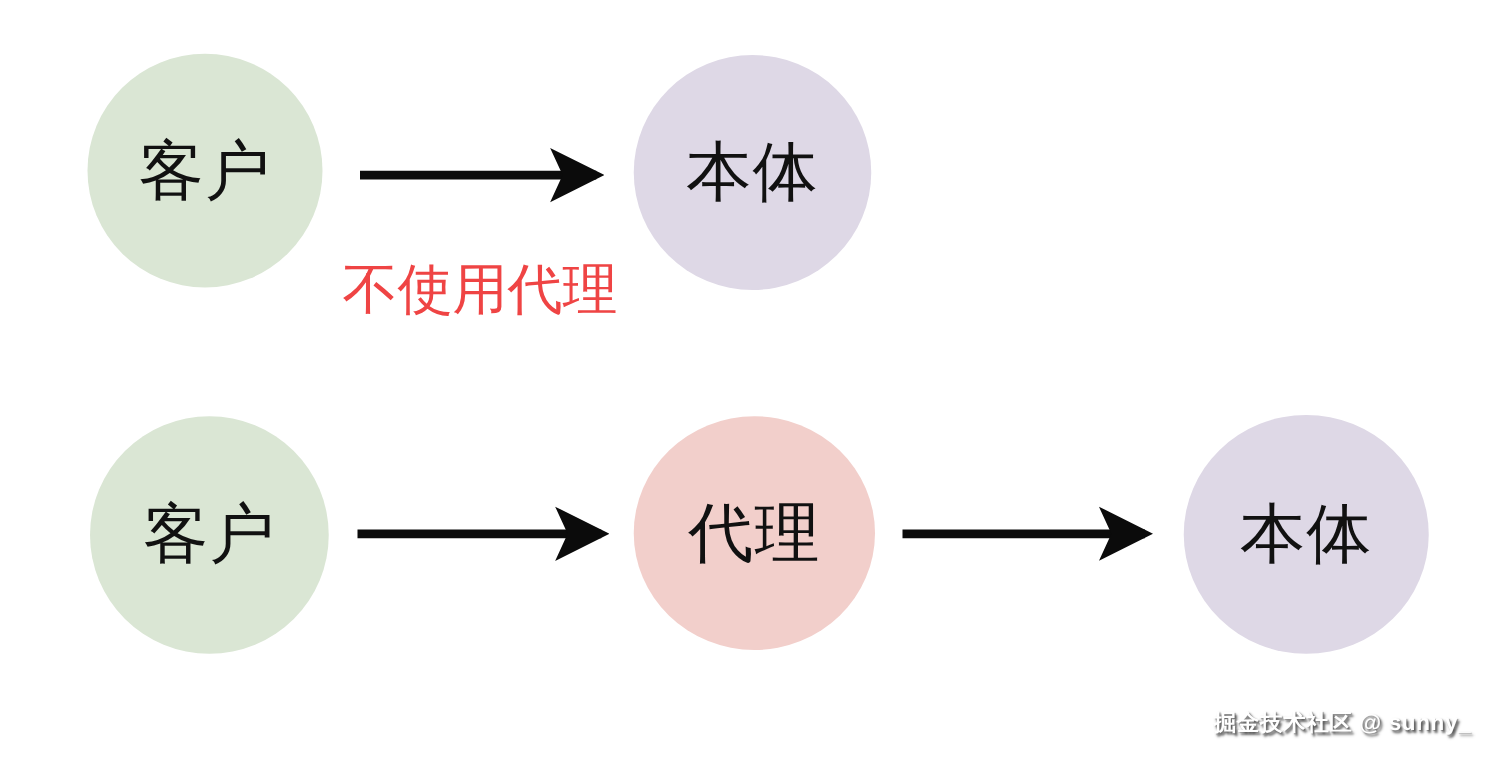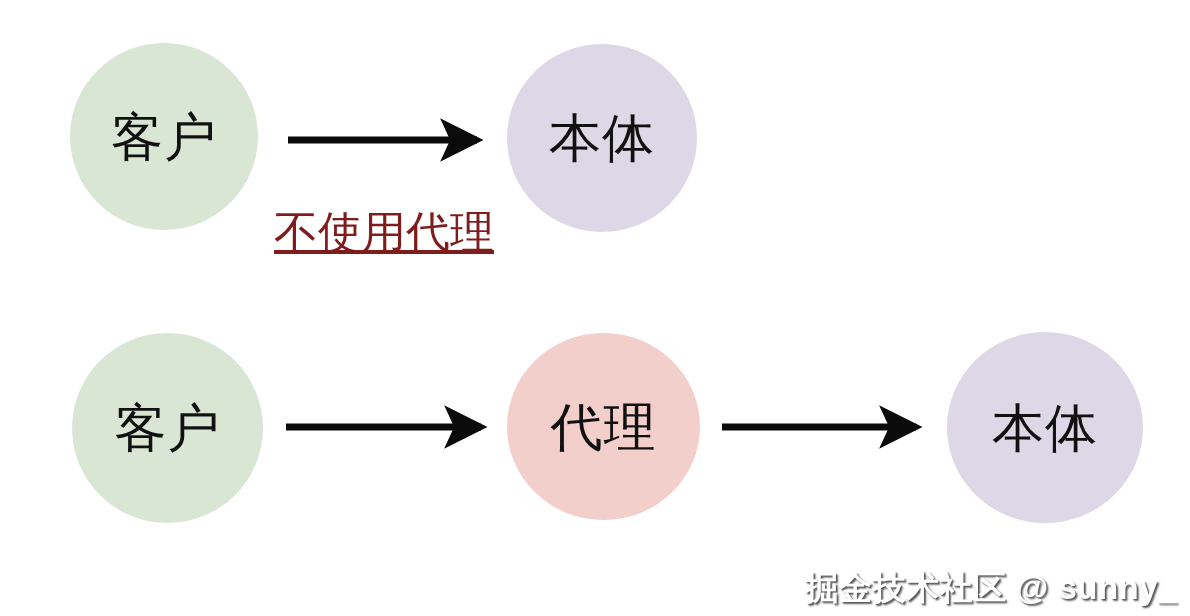--- a/index.html
+++ b/index.html
@@ -35,35 +35,34 @@
     letter-spacing: 1px;
     line-height: 1;
   }
   .node-client-top    { left: 70px;  top: 43px;  width: 188px; height: 187px; }
   .node-subject-top   { left: 507px; top: 44px;  width: 190px; height: 188px; }
   .node-client-bottom { left: 72px;  top: 333px; width: 191px; height: 190px; }
   .node-proxy-bottom  { left: 507px; top: 333px; width: 193px; height: 187px; }
   .node-subject-bottom{ left: 947px; top: 332px; width: 196px; height: 191px; }
   .edge-label {
     position: absolute;
-    color: #7f1d1d;
+    color: #ef4444;
     font-size: 44px;
     font-weight: 500;
     line-height: 1;
     white-space: nowrap;
     transform: translateX(-50%);
-    text-decoration: underline;
   }
   .edge-label-top    { left: 384px; top: 210px; }
   .edge-label-bottom { left: 380px; top: 498px; }
   .watermark {
     position: absolute;
     right: 13px;
     top: 566px;
-    font-size: 33px;
+    font-size: 18px;
     font-weight: bold;
     color: #ffffff;
     text-shadow: 2px 2px 2px rgba(70, 70, 70, 0.85), 1px 1px 1px rgba(90, 90, 90, 0.6);
     white-space: nowrap;
     letter-spacing: 0.5px;
   }
 </style>
 </head>
 <body>
 

